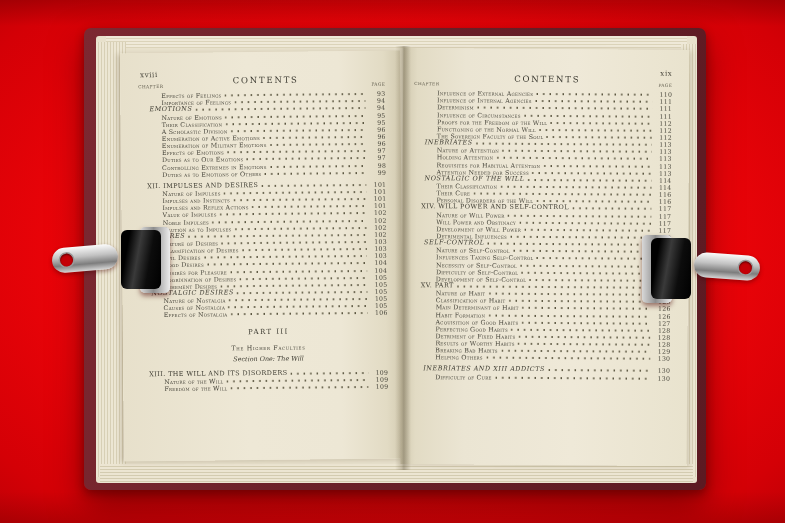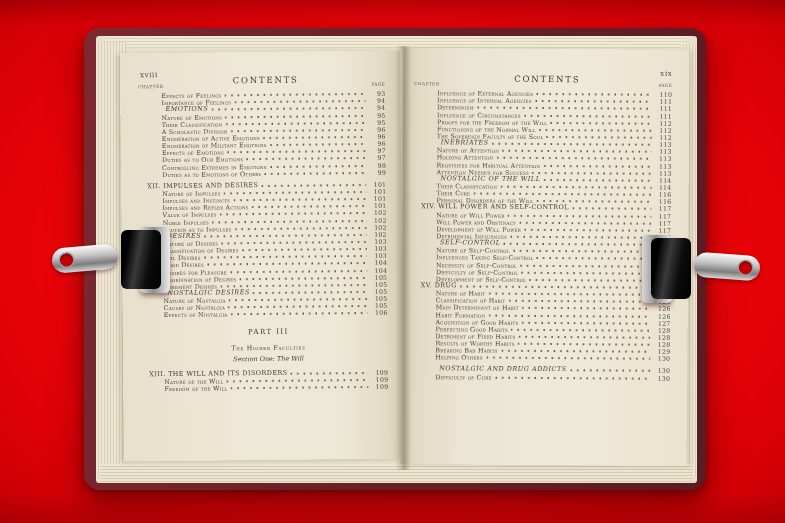--- a/index.html
+++ b/index.html
@@ -5,21 +5,21 @@
   html,body{margin:0;padding:0;width:785px;height:523px;overflow:hidden;}
   body{background:#e30008;font-family:"DejaVu Serif","Liberation Serif",serif;position:relative;}
   .scene{position:absolute;inset:0;background:
     radial-gradient(ellipse at 50% 48%, #fa1210 0%, #ee0409 55%, #d40006 88%, #c00005 100%);}
   .scene::after{content:"";position:absolute;inset:0;pointer-events:none;
     background:linear-gradient(180deg, rgba(80,0,0,.30) 0, rgba(80,0,0,0) 5%, rgba(80,0,0,0) 94%, rgba(80,0,0,.22) 100%);}
 
   
   .book{position:absolute;left:84px;top:28px;width:622px;height:462px;z-index:2;
     background:linear-gradient(100deg,#7c2831 0%,#6b2129 40%,#5c1a22 100%);
-    border-radius:16px;
+    border-radius:7px;
     box-shadow:0 16px 34px rgba(90,0,0,.65), 0 4px 10px rgba(40,0,0,.45);}
   .paper-stack{position:absolute;left:12px;right:9px;top:8px;bottom:7px;
     background:#e8e1cc;border-radius:3px;}
   .edge-top{position:absolute;top:0;left:10px;right:10px;height:12px;
     background:repeating-linear-gradient(180deg,#efe9d8 0 2px,#dbd3b9 2px 3px);}
   .edge-bottom{position:absolute;bottom:0;left:4px;right:4px;height:19px;
     background:repeating-linear-gradient(180deg,#ece5d2 0 2px,#d3cbb0 2px 3px);}
   .edge-left{position:absolute;left:0;top:6px;bottom:6px;width:30px;
     background:repeating-linear-gradient(90deg,#ece6d3 0 2px,#d7cfb5 2px 3px);}
   .edge-right{position:absolute;right:0;top:8px;bottom:6px;width:16px;
@@ -41,21 +41,21 @@
   .folio{position:absolute;top:2px;font-size:7px;letter-spacing:.6px;color:#46443a;}
   .folio-left{left:-6px;}
   .folio-right{right:0;}
   .col-labels{display:flex;justify-content:space-between;align-items:flex-end;
     font-size:4.3px;letter-spacing:.4px;color:#5c5849;margin:2px 0 3px;}
   .col-labels .chapter-label{margin-left:-8px;}
 
   .toc-row{display:flex;align-items:flex-end;height:7.15px;letter-spacing:.25px;}
   .toc-row .lbl{white-space:nowrap;font-size:6.3px;line-height:7px;font-variant:small-caps;}
   .toc-row.lvl-sub .lbl{margin-left:15px;}
-  .toc-row.lvl-section .lbl{margin-left:19px;font-variant:normal;font-style:italic;
+  .toc-row.lvl-section .lbl{margin-left:3px;font-variant:normal;font-style:italic;
     font-size:6.4px;letter-spacing:.55px;color:#3f3d33;}
   .toc-row.lvl-chapter .lbl{margin-left:0;font-variant:normal;font-size:6.4px;
     letter-spacing:.45px;color:#3d3b31;}
   .toc-row.gap{margin-top:5px;}
   .toc-row .dots{flex:1;height:2px;margin:0 3px 2px 3px;background-repeat:repeat-x;
     background-image:radial-gradient(circle at 1.2px 1px,#5a553f 0.7px,rgba(0,0,0,0) 1.1px);
     background-size:6.5px 2px;}
   .toc-row .pg{width:17px;text-align:right;font-size:6.2px;line-height:7px;white-space:nowrap;}
 
   .part-block{text-align:center;color:#434137;margin-top:11px;}
@@ -428,21 +428,21 @@
             <span class="lbl">Difficulty of Self-Control</span>
             <span class="dots"></span>
             <span class="pg">123</span>
           </div>
           <div class="toc-row lvl-sub">
             <span class="lbl">Development of Self-Control</span>
             <span class="dots"></span>
             <span class="pg">123</span>
           </div>
           <div class="toc-row lvl-chapter">
-            <span class="lbl">XV. DRUG</span>
+            <span class="lbl">XV. PART</span>
             <span class="dots"></span>
             <span class="pg">125</span>
           </div>
           <div class="toc-row lvl-sub">
             <span class="lbl">Nature of Habit</span>
             <span class="dots"></span>
             <span class="pg">125</span>
           </div>
           <div class="toc-row lvl-sub">
             <span class="lbl">Classification of Habit</span>
@@ -483,21 +483,21 @@
             <span class="lbl">Breaking Bad Habits</span>
             <span class="dots"></span>
             <span class="pg">129</span>
           </div>
           <div class="toc-row lvl-sub">
             <span class="lbl">Helping Others</span>
             <span class="dots"></span>
             <span class="pg">130</span>
           </div>
           <div class="toc-row lvl-section gap">
-            <span class="lbl">NOSTALGIC AND DRUG ADDICTS</span>
+            <span class="lbl">INEBRIATES AND XIII ADDICTS</span>
             <span class="dots"></span>
             <span class="pg">130</span>
           </div>
           <div class="toc-row lvl-sub">
             <span class="lbl">Difficulty of Cure</span>
             <span class="dots"></span>
             <span class="pg">130</span>
           </div>
         </div>
     </div>

